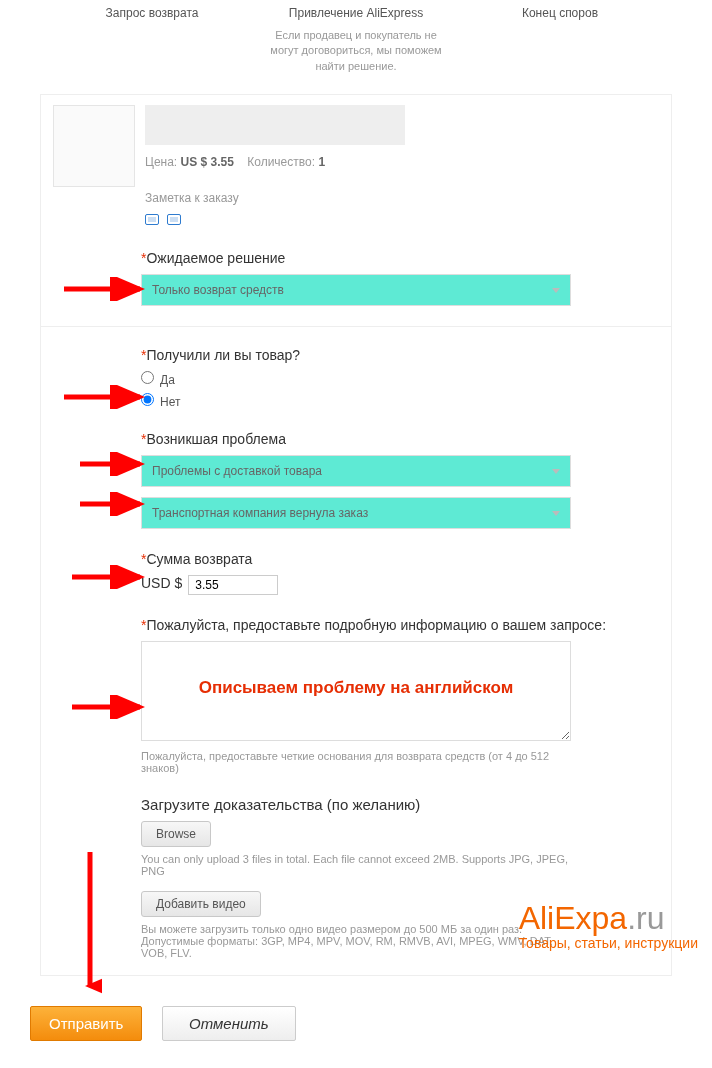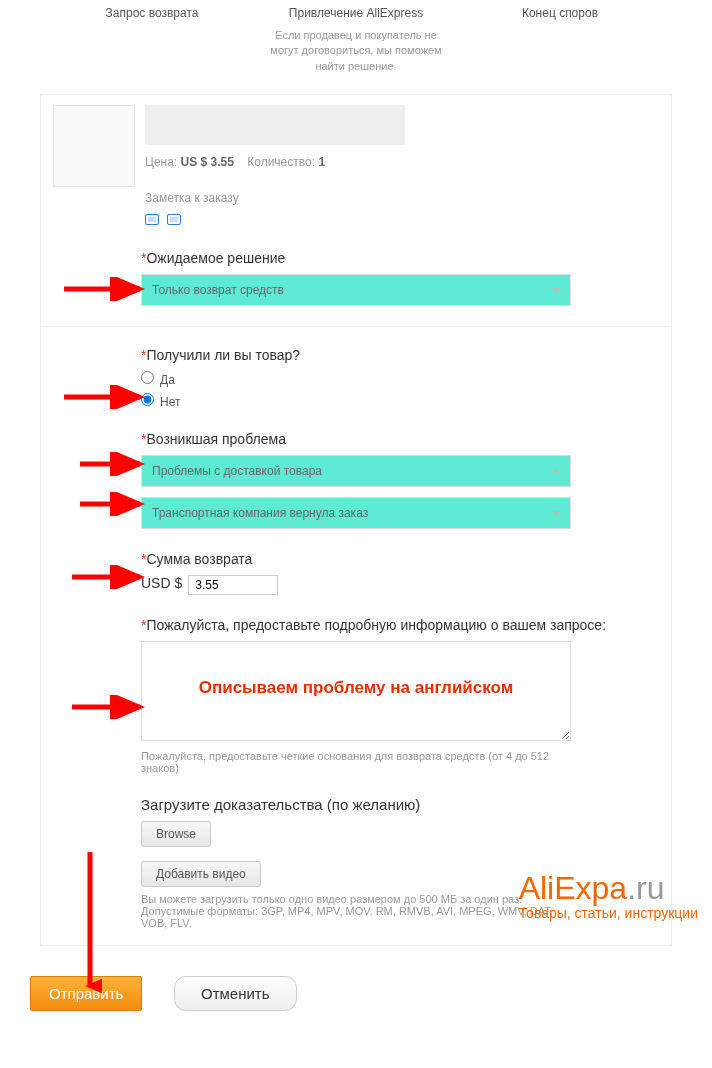--- a/index.html
+++ b/index.html
@@ -29,21 +29,21 @@
 .radio-group input { margin-right: 6px; }
 .money-row { display: flex; }
 .money-row span { font-size: 14px; color: #333; margin-right: 6px; }
 .money-input { width: 90px; height: 20px; border: 1px solid #ccc; padding: 0 6px; font-size: 12px; }
 .textarea { width: 430px; height: 100px; border: 1px solid #ddd; padding: 8px; font-size: 12px; resize: both; position: relative; }
 .ta-overlay { position: absolute; left: 0; right: 0; top: 36px; text-align: center; font-size: 17px; font-weight: bold; color: #e62e04; pointer-events: none; line-height: 1.3; }
 .hint { font-size: 11px; color: #999; margin-top: 6px; width: 430px; }
 .btn { display: inline-block; background: linear-gradient(#f7f7f7,#e6e6e6); border: 1px solid #c8c8c8; border-radius: 3px; padding: 5px 14px; font-size: 12px; color: #555; cursor: pointer; }
 .footer-btns { margin: 30px 0 20px 30px; }
 .btn-primary { background: linear-gradient(#fdb23a,#f48c0c); border: 1px solid #e07a00; color: #fff; font-size: 15px; padding: 8px 18px; border-radius: 2px; cursor: pointer; }
-.btn-secondary { background: linear-gradient(#fff,#eee); border: 1px solid #ccc; color: #333; font-size: 15px; padding: 8px 26px; border-radius: 12px; cursor: pointer; margin-left: 28px; }
+.btn-secondary { background: linear-gradient(#fff,#eee); border: 1px solid #ccc; color: #333; font-size: 15px; padding: 8px 26px; border-radius: 2px; cursor: pointer; margin-left: 16px; font-style: italic; }
 .arrow { position: absolute; z-index: 5; }
 .arrow svg { display: block; }
 .watermark { position: absolute; right: 14px; bottom: 110px; text-align: left; font-family: 'Arial Black', Arial, sans-serif; }
 .wm-main { font-size: 32px; font-weight: 400; color: #f36600; }
 .wm-main .ru { color: #999; }
 .wm-sub { font-size: 14px; color: #f36600; margin-top: -2px; }
 .ta-wrap { position: relative; width: 430px; }
 </style>
 </head>
 <body>
@@ -123,20 +123,21 @@
     <div class="ta-wrap">
       <textarea class="textarea" style=""></textarea>
       <div class="ta-overlay">Описываем проблему на английском</div>
     </div>
     <div class="hint">Пожалуйста, предоставьте четкие основания для возврата средств (от 4 до 512 знаков)</div>
   </div>
 
   <div class="section">
     <div class="label" style="font-size:15px">Загрузите доказательства (по желанию)</div>
     <button class="btn">Browse</button>
+    <div class="hint">You can only upload 3 files in total. Each file cannot exceed 2MB. Supports JPG, JPEG, PNG</div>
   </div>
 
   <div class="section" style="margin-top:14px">
     <button class="btn">Добавить видео</button>
     <div class="hint">Вы можете загрузить только одно видео размером до 500 МБ за один раз. Допустимые форматы: 3GP, MP4, MPV, MOV, RM, RMVB, AVI, MPEG, WMV, DAT, VOB, FLV.</div>
   </div>
 
 </div>
 
 <div class="footer-btns">

